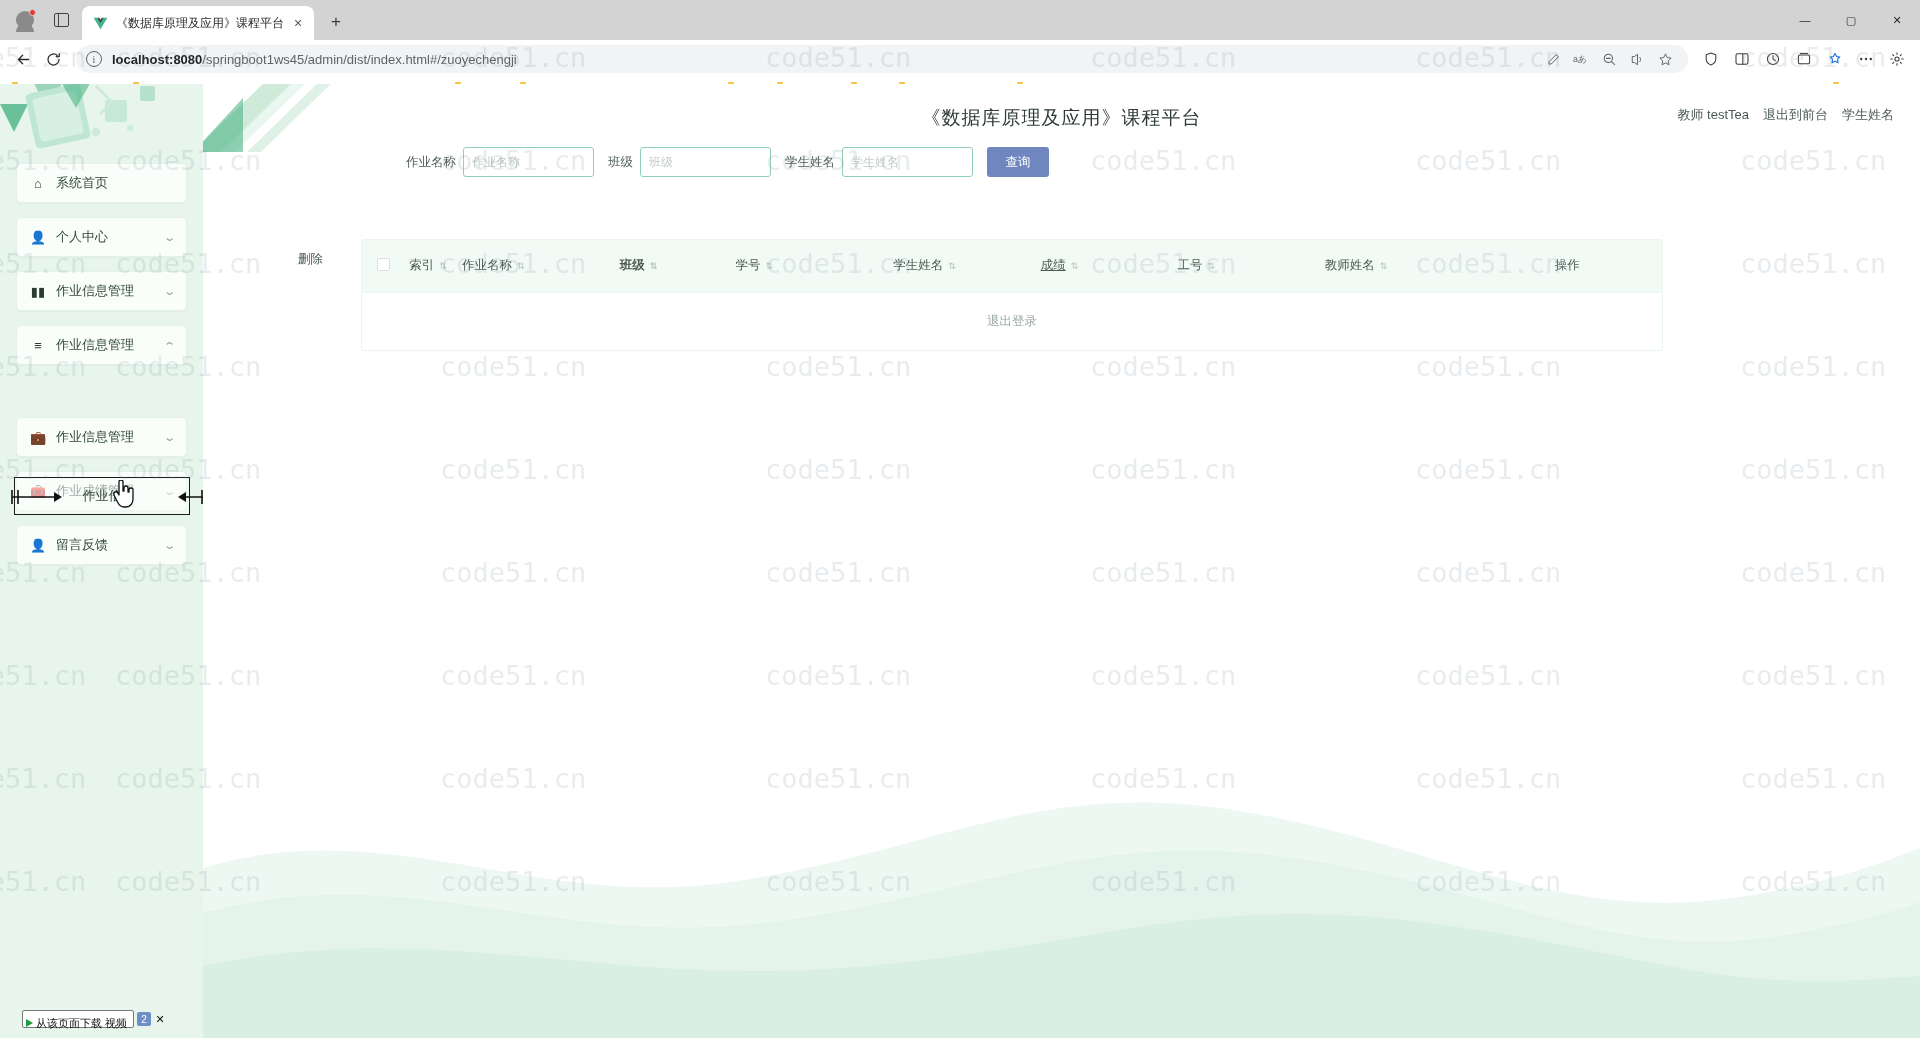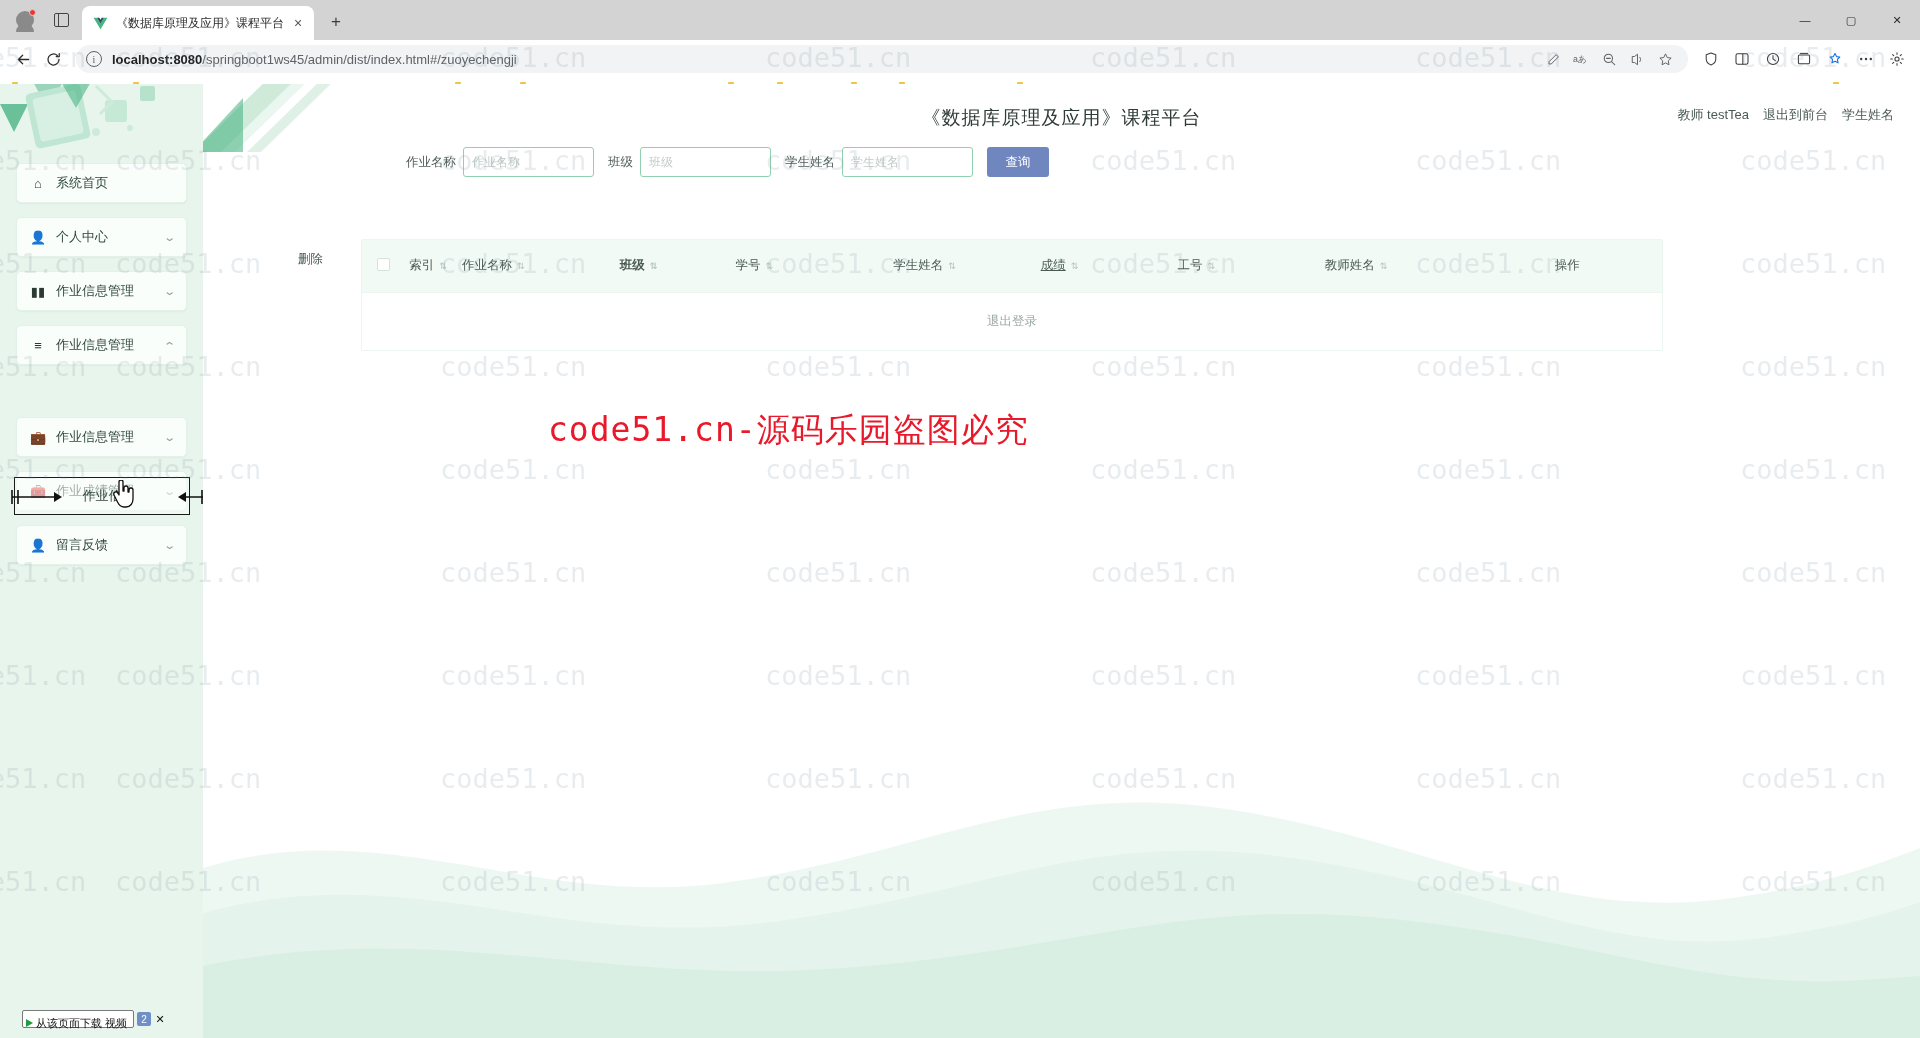--- a/index.html
+++ b/index.html
@@ -653,21 +653,20 @@
           <path d="M0 150 C180 95 330 190 520 165 C720 138 830 60 1030 92 C1230 124 1350 205 1530 180 C1630 166 1690 140 1717 130 L1717 320 L0 320 Z" fill="#eef8f3"></path>
           <path d="M0 195 C200 140 350 230 560 205 C780 178 880 110 1090 140 C1290 168 1400 240 1560 220 C1650 208 1700 190 1717 184 L1717 320 L0 320 Z" fill="#e4f4ec"></path>
           <path d="M0 248 C230 200 400 268 640 250 C880 232 980 178 1200 202 C1400 224 1500 272 1660 262 L1717 258 L1717 320 L0 320 Z" fill="#daefe4"></path>
         </svg>
       </div>
 
     </div>
   </div>
 
   <div class="wm-layer" id="wm-layer">
-    <div class="wm-big">code51.cn-源码乐园盗图必究</div>
   <div class="wm" style="left: -60px; top: 42px;">code51.cn</div>
       <div class="wm" style="left: 115px; top: 42px;">code51.cn</div>
       <div class="wm" style="left: 440px; top: 42px;">code51.cn</div>
       <div class="wm" style="left: 765px; top: 42px;">code51.cn</div>
       <div class="wm" style="left: 1090px; top: 42px;">code51.cn</div>
       <div class="wm" style="left: 1415px; top: 42px;">code51.cn</div>
       <div class="wm" style="left: 1740px; top: 42px;">code51.cn</div>
       <div class="wm" style="left: -60px; top: 145px;">code51.cn</div>
       <div class="wm" style="left: 115px; top: 145px;">code51.cn</div>
       <div class="wm" style="left: 440px; top: 145px;">code51.cn</div>

